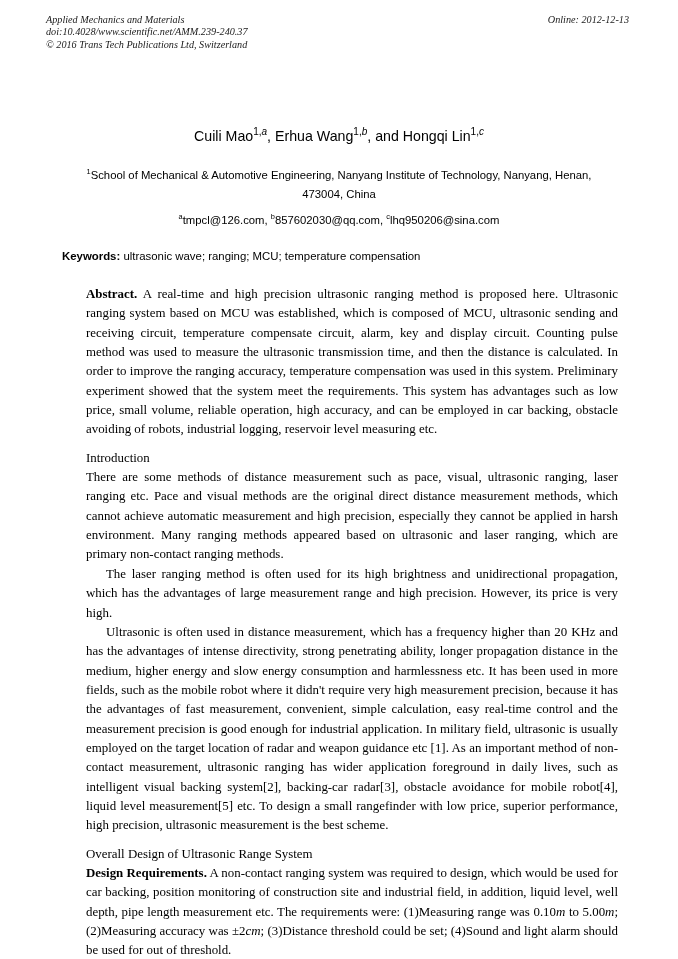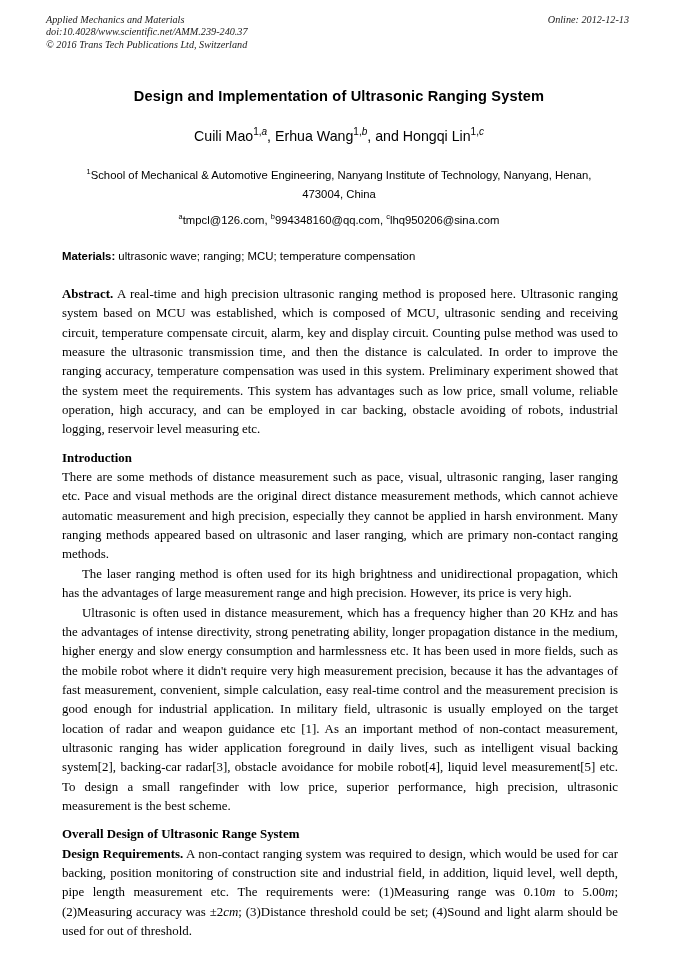--- a/index.html
+++ b/index.html
@@ -133,55 +133,54 @@
     text-align: justify;
     text-justify: inter-word;
   }
   .body-col p {
     margin: 0;
     text-align: justify;
   }
   .para-indent { text-indent: 20px; }
   .lead { font-weight: bold; }
   .sec-head {
-    font-weight: bold;
+    font-weight: normal;
     margin: 0;
     text-align: left;
   }
   .gap-abs { height: 9px; }
   .gap-sec { height: 9px; }
   .it { font-style: italic; }
   
-  .body-col p { text-align-last: left; }
+  .body-col p { text-align-last: left; margin-left: 24px; }
 </style>
 </head>
 <body>
 
 <div class="page">
 
   <div class="pub-header">
     <div class="hdr-row">
       <span>Applied Mechanics and Materials</span>
       <span class="hdr-online">Online: 2012-12-13</span>
     </div>
     <div class="hdr-row">doi:10.4028/www.scientific.net/AMM.239-240.37</div>
     <div class="hdr-row">© 2016 Trans Tech Publications Ltd, Switzerland</div>
   </div>
 
-  <div class="title">Design and Implementation of Ultrasonic Ranging System</div>
 
   <div class="authors">
     <span><span>Cuili Mao</span><sup><span>1,</span><span class="it">a</span></sup><span>, </span></span><span><span>Erhua Wang</span><sup><span>1,</span><span class="it">b</span></sup><span>, and </span></span><span><span>Hongqi Lin</span><sup><span>1,</span><span class="it">c</span></sup></span>
   </div>
 
   <div class="affil"><sup>1</sup><span>School of Mechanical &amp; Automotive Engineering, Nanyang Institute of Technology, Nanyang, Henan, 473004, China</span></div>
 
-  <div class="emails"><span><sup>a</sup><span>tmpcl@126.com</span><span>, </span></span><span><sup>b</sup><span>994348160@qq.com</span><span>, </span></span><span><sup>c</sup><span>lhq950206@sina.com</span></span></div>
-
-  <div class="keywords"><span class="kw-label">Materials:</span><span> ultrasonic wave; ranging; MCU; temperature compensation</span></div>
+  <div class="emails"><span><sup>a</sup><span>tmpcl@126.com</span><span>, </span></span><span><sup>b</sup><span>857602030@qq.com</span><span>, </span></span><span><sup>c</sup><span>lhq950206@sina.com</span></span></div>
+
+  <div class="keywords"><span class="kw-label">Keywords:</span><span> ultrasonic wave; ranging; MCU; temperature compensation</span></div>
 
   <div class="body-col">
 
     <p><span class="lead">Abstract.</span><span> A real-time and high precision ultrasonic ranging method is proposed here. Ultrasonic ranging system based on MCU was established, which is composed of MCU, ultrasonic sending and receiving circuit, temperature compensate circuit, alarm, key and display circuit. Counting pulse method was used to measure the ultrasonic transmission time, and then the distance is calculated. In order to improve the ranging accuracy, temperature compensation was used in this system. Preliminary experiment showed that the system meet the requirements. This system has advantages such as low price, small volume, reliable operation, high accuracy, and can be employed in car backing, obstacle avoiding of robots, industrial logging, reservoir level measuring etc.</span></p>
 
     <div class="gap-abs"></div>
 
     <p class="sec-head">Introduction</p>
 
     <p>There are some methods of distance measurement such as pace, visual, ultrasonic ranging, laser ranging etc. Pace and visual methods are the original direct distance measurement methods, which cannot achieve automatic measurement and high precision, especially they cannot be applied in harsh environment. Many ranging methods appeared based on ultrasonic and laser ranging, which are primary non-contact ranging methods.</p>

